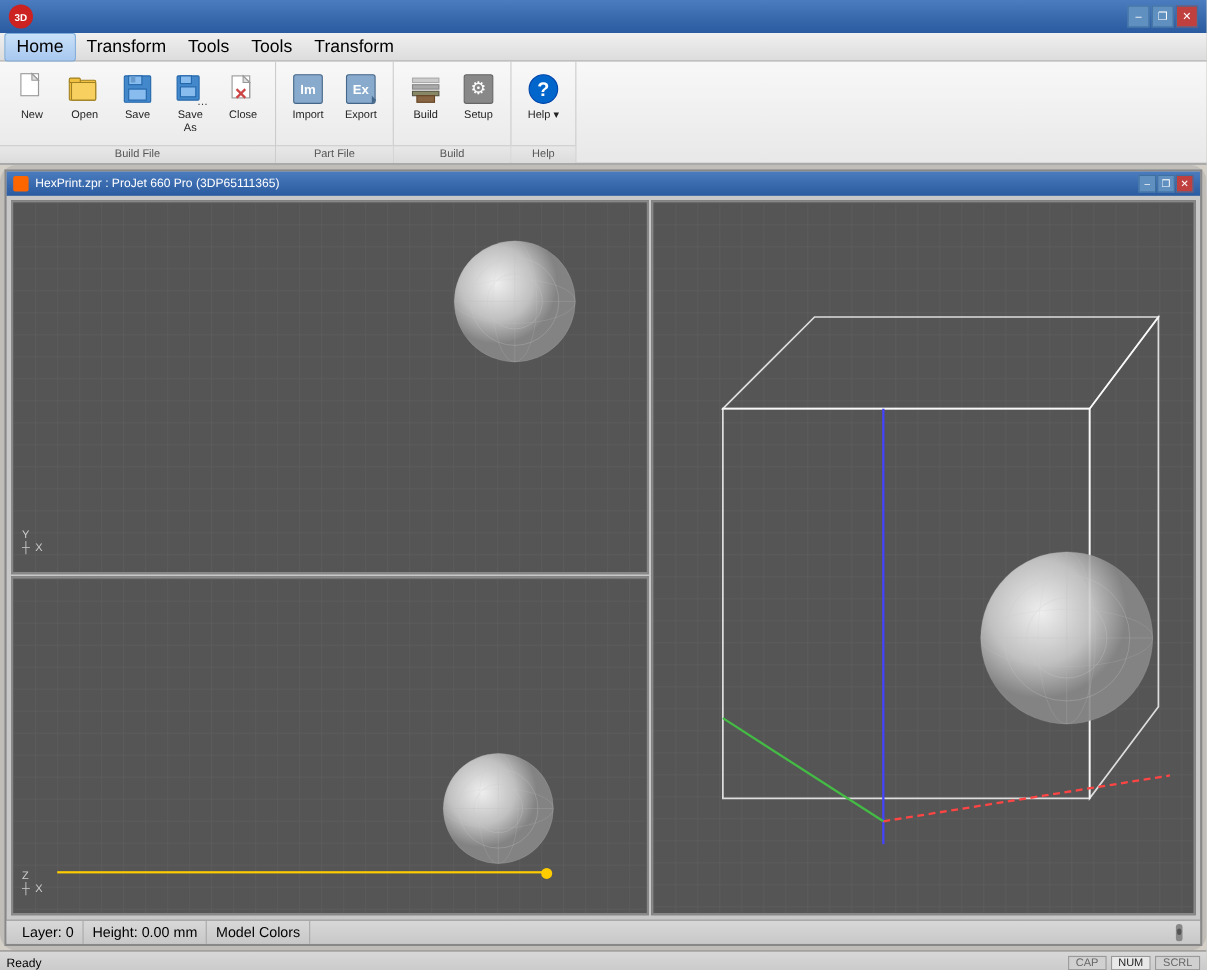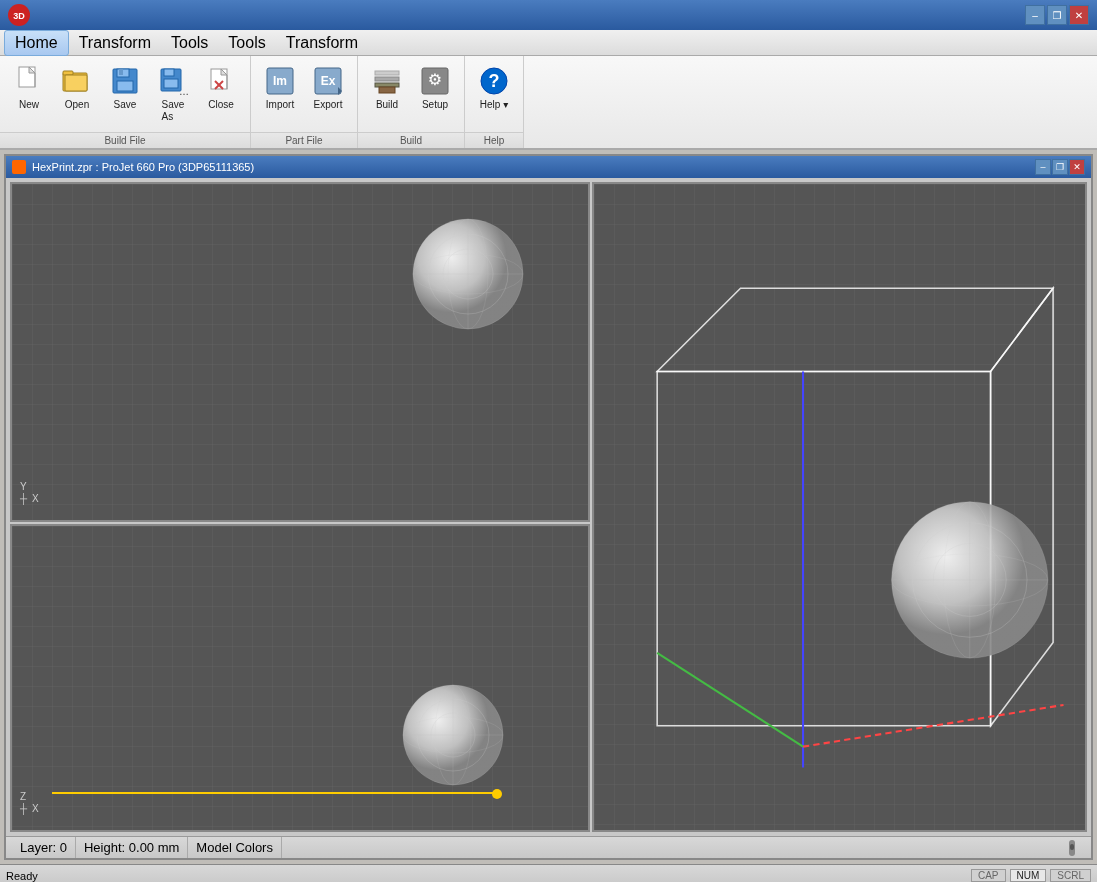--- a/index.html
+++ b/index.html
@@ -78,21 +78,21 @@
       min-width: 40px;
       cursor: pointer;
       border: 1px solid transparent;
       border-radius: 3px;
       background: transparent;
       font-size: 10px;
       color: #222;
       gap: 2px;
     }
     .ribbon-btn-icon { width: 32px; height: 32px; display: flex; align-items: center; justify-content: center; font-size: 20px; }
-    .ribbon-btn-label { font-size: 10px; line-height: 1.2; }
+    .ribbon-btn-label { font-size: 10px; text-align: center; line-height: 1.2; }
 
     
     .icon-new { color: #666; }
     .icon-open { color: #c8a020; }
     .icon-save { color: #4488cc; }
     .icon-close { color: #cc4444; }
     .icon-import { color: #446688; }
     .icon-export { color: #446688; }
     .icon-build { color: #554422; }
     .icon-setup { color: #444; }
@@ -384,21 +384,21 @@
           </svg>
         </div>
         <div class="ribbon-btn-label">Help ▾</div>
       </div>
     </div>
     <div class="ribbon-group-label">Help</div>
   </div>
 </div>
 
 <div class="content-area" style="height: calc(882px - 30px - 26px - 90px);">
-  <div class="main-area" style="display:flex; flex-direction:column; flex:1; padding:4px;">
+  <div class="main-area" style="display:flex; flex-direction:column; flex:1; padding:4px;border-radius:15px;">
 
     <div class="mdi-window" style="flex:1; display:flex; flex-direction:column;">
       <div class="mdi-title-bar">
         <div class="mdi-title-left">
           <div class="mdi-icon"></div>
           <span>HexPrint.zpr : ProJet 660 Pro (3DP65111365)</span>
         </div>
         <div class="mdi-controls">
           <div class="mdi-btn">–</div>
           <div class="mdi-btn">❐</div>

